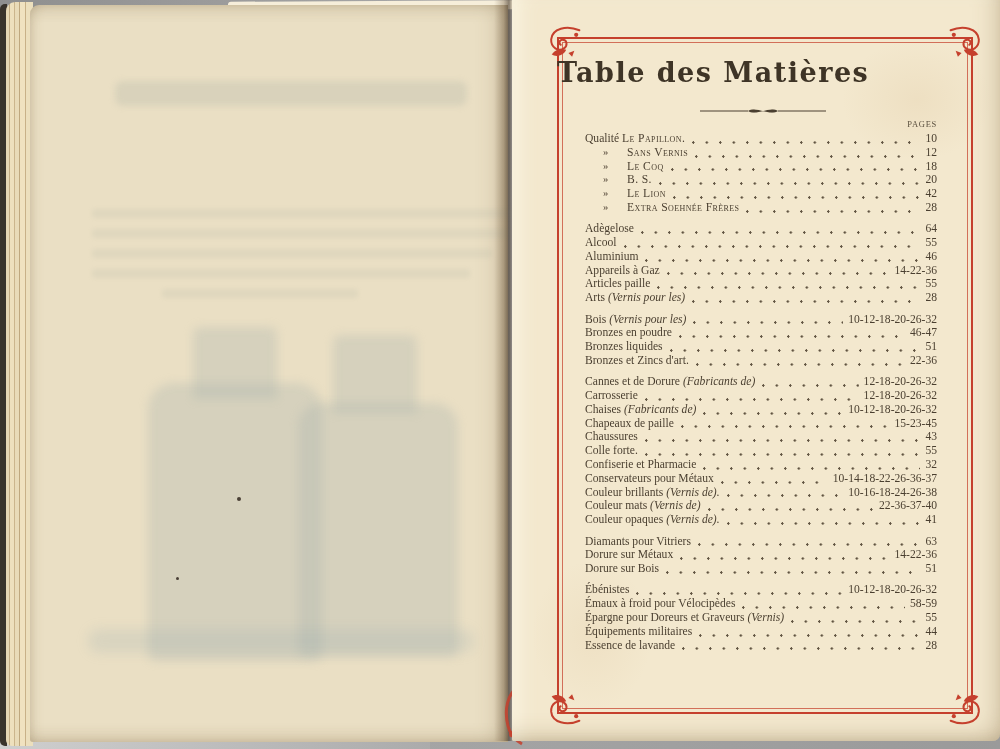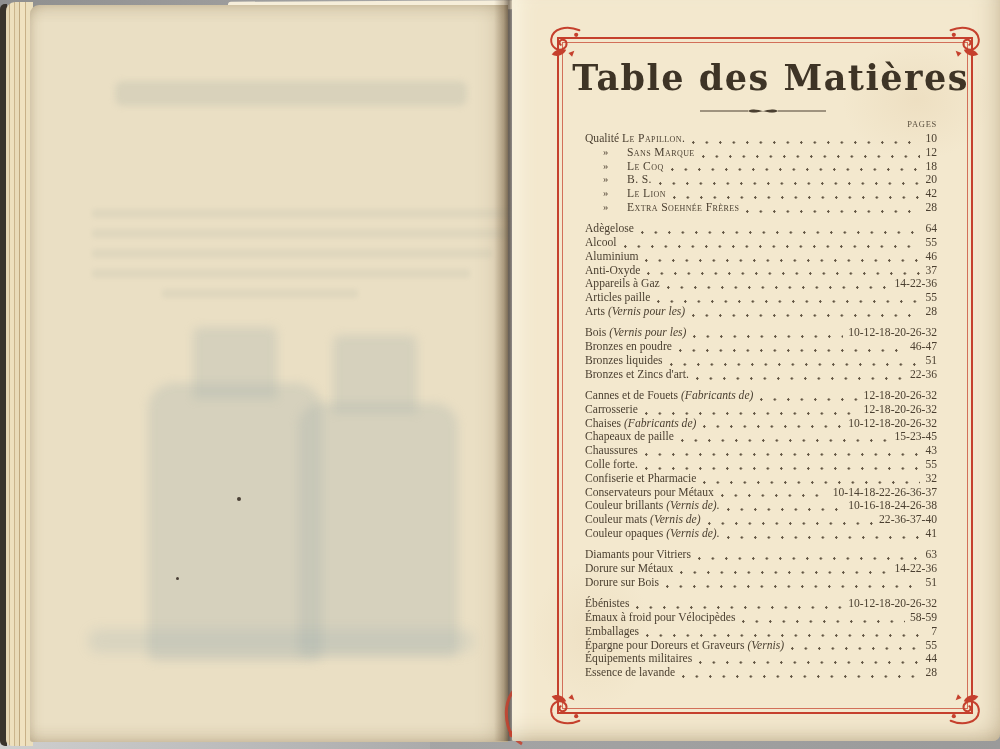--- a/index.html
+++ b/index.html
@@ -59,22 +59,22 @@
   
   .frame{position:absolute;left:45px;top:37px;width:412px;height:673px;
          border:2.4px solid #c5402d;}
   .frame::before{content:"";position:absolute;inset:3px;border:1px solid rgba(197,64,45,.72);}
   .corner{position:absolute;width:40px;height:40px;}
   .c-tl{left:-16px;top:-16px;}
   .c-tr{right:-16px;top:-16px;transform:scaleX(-1);}
   .c-bl{left:-16px;bottom:-16px;transform:scaleY(-1);}
   .c-br{right:-16px;bottom:-16px;transform:scale(-1,-1);}
   
-  .title{position:absolute;left:45px;top:57px;width:412px;text-align:right;
-         font-family:"DejaVu Serif",serif;font-weight:bold;font-size:35px;
+  .title{position:absolute;left:45px;top:57px;width:412px;text-align:left;
+         font-family:"DejaVu Serif",serif;font-weight:bold;font-size:27px;
          letter-spacing:1.5px;color:#3e3426;}
   .divider{position:absolute;left:45px;top:104px;width:412px;text-align:center;}
   .pages-header{position:absolute;left:73px;top:119px;width:352px;text-align:right;
          font-size:8.5px;letter-spacing:.7px;color:#5c5140;}
   .toc{position:absolute;left:73px;top:132px;width:352px;}
   .tgroup{margin-bottom:7.5px;}
   .trow{display:flex;align-items:flex-start;height:13.8px;font-size:11.6px;color:#4a3f30;}
   .ditto{margin-left:18px;width:16px;color:#55483a;font-size:10.5px;}
   .lbl{white-space:nowrap;}
   .lbl.ind{margin-left:8px;}
@@ -167,21 +167,21 @@
 
     <div class="toc">
         <div class="tgroup">
           <div class="trow">
             <span class="lbl"><span class="plain">Qualité </span><span class="sc">Le Papillon.</span></span>
             <span class="leader"></span>
             <span class="pg">10</span>
           </div>
           <div class="trow">
             <span class="ditto">»</span>
-            <span class="lbl ind"><span class="sc">Sans Marque</span></span>
+            <span class="lbl ind"><span class="sc">Sans Vernis</span></span>
             <span class="leader"></span>
             <span class="pg">12</span>
           </div>
           <div class="trow">
             <span class="ditto">»</span>
             <span class="lbl ind"><span class="sc">Le Coq</span></span>
             <span class="leader"></span>
             <span class="pg">18</span>
           </div>
           <div class="trow">
@@ -213,25 +213,20 @@
             <span class="lbl"><span class="plain">Alcool</span></span>
             <span class="leader"></span>
             <span class="pg">55</span>
           </div>
           <div class="trow">
             <span class="lbl"><span class="plain">Aluminium</span></span>
             <span class="leader"></span>
             <span class="pg">46</span>
           </div>
           <div class="trow">
-            <span class="lbl"><span class="plain">Anti-Oxyde</span></span>
-            <span class="leader"></span>
-            <span class="pg">37</span>
-          </div>
-          <div class="trow">
             <span class="lbl"><span class="plain">Appareils à Gaz</span></span>
             <span class="leader"></span>
             <span class="pg">14-22-36</span>
           </div>
           <div class="trow">
             <span class="lbl"><span class="plain">Articles paille</span></span>
             <span class="leader"></span>
             <span class="pg">55</span>
           </div>
           <div class="trow">
@@ -257,21 +252,21 @@
             <span class="pg">51</span>
           </div>
           <div class="trow">
             <span class="lbl"><span class="plain">Bronzes et Zincs d'art.</span></span>
             <span class="leader"></span>
             <span class="pg">22-36</span>
           </div>
         </div>
         <div class="tgroup">
           <div class="trow">
-            <span class="lbl"><span class="plain">Cannes et de Fouets </span><span class="it">(Fabricants de)</span></span>
+            <span class="lbl"><span class="plain">Cannes et de Dorure </span><span class="it">(Fabricants de)</span></span>
             <span class="leader"></span>
             <span class="pg">12-18-20-26-32</span>
           </div>
           <div class="trow">
             <span class="lbl"><span class="plain">Carrosserie</span></span>
             <span class="leader"></span>
             <span class="pg">12-18-20-26-32</span>
           </div>
           <div class="trow">
             <span class="lbl"><span class="plain">Chaises </span><span class="it">(Fabricants de)</span></span>
@@ -339,25 +334,20 @@
         <div class="tgroup">
           <div class="trow">
             <span class="lbl"><span class="plain">Ébénistes</span></span>
             <span class="leader"></span>
             <span class="pg">10-12-18-20-26-32</span>
           </div>
           <div class="trow">
             <span class="lbl"><span class="plain">Émaux à froid pour Vélocipèdes</span></span>
             <span class="leader"></span>
             <span class="pg">58-59</span>
-          </div>
-          <div class="trow">
-            <span class="lbl"><span class="plain">Emballages</span></span>
-            <span class="leader"></span>
-            <span class="pg">7</span>
           </div>
           <div class="trow">
             <span class="lbl"><span class="plain">Épargne pour Doreurs et Graveurs </span><span class="it">(Vernis)</span></span>
             <span class="leader"></span>
             <span class="pg">55</span>
           </div>
           <div class="trow">
             <span class="lbl"><span class="plain">Équipements militaires</span></span>
             <span class="leader"></span>
             <span class="pg">44</span>

